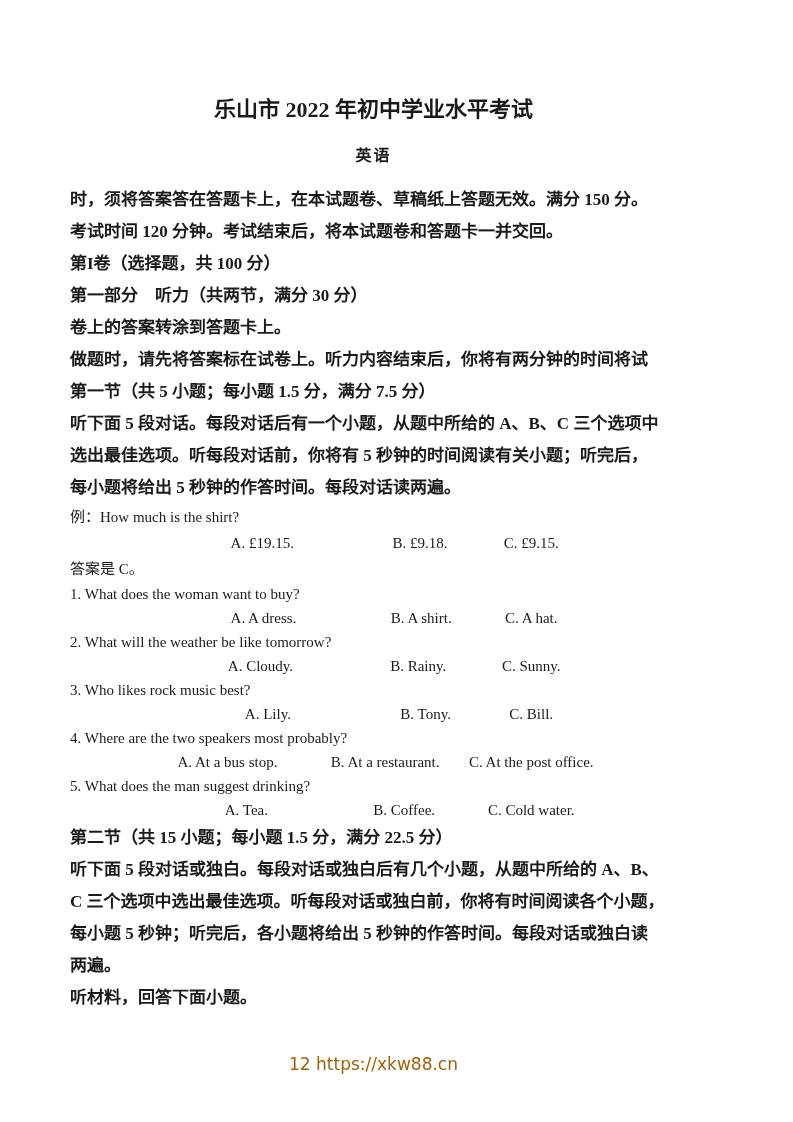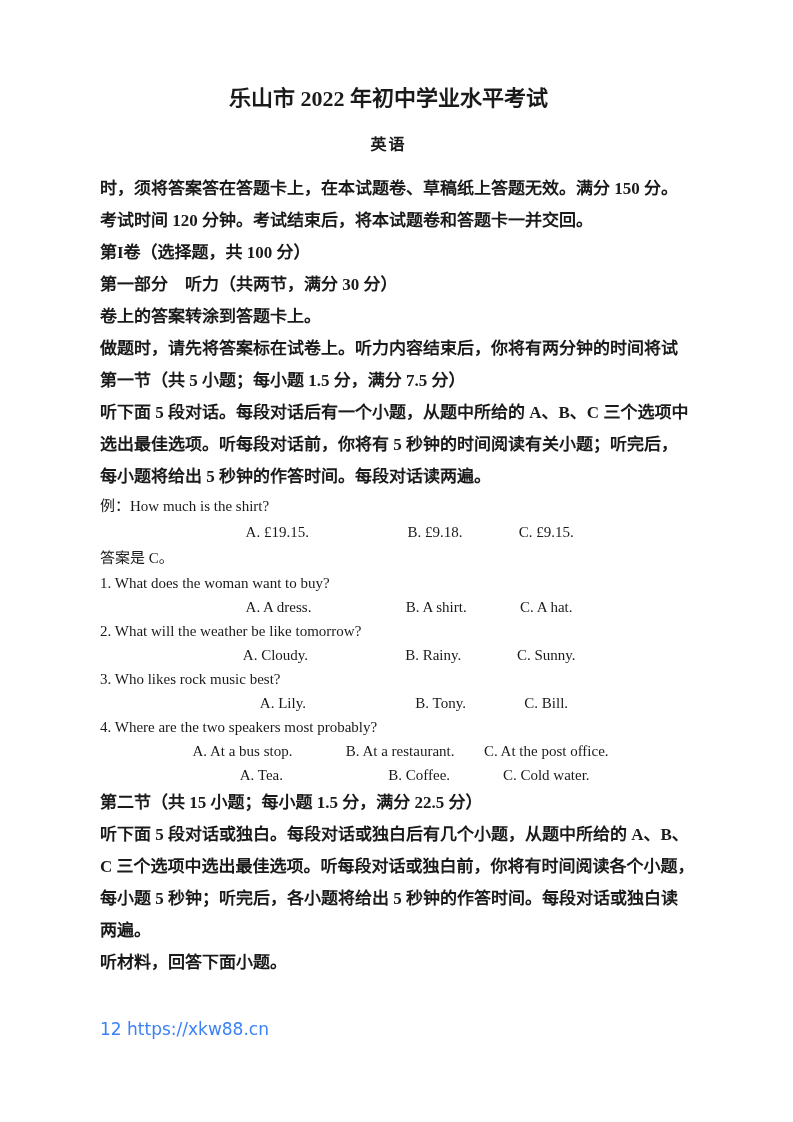--- a/index.html
+++ b/index.html
@@ -2,21 +2,21 @@
 <html lang="zh-CN"><head>
 <meta charset="utf-8">
 <style>
   * { margin:0; padding:0; box-sizing:border-box; }
   html,body { background:#ffffff; }
   body {
     width:793px; height:1122px; overflow:hidden;
     font-family:"Liberation Serif","DejaVu Serif",serif;
     color:#1a1a1a;
   }
-  .page { padding:85px 116px 0 100px; }
+  .page { padding:85px 116px 0 70px;margin-top:11px; }
 
   .title {
     font-size:22px; font-weight:bold; text-align:center;
     line-height:28px;
   }
   .subtitle {
     font-size:16px; font-weight:bold; text-align:center;
     line-height:28px; margin-top:18px; letter-spacing:2px;
   }
 
@@ -36,23 +36,23 @@
   .en-line { font-size:15px; line-height:24px; white-space:nowrap; }
   .question .en-line { line-height:24px; }
 
   .opt-row { white-space:nowrap;text-align:center; }
   .opt { display:inline-block; vertical-align:top; }
   .opt-a { width:148px; }
   .opt-b { width:160px; }
   .opt-c { width:auto; }
 
   .footer {
-    margin-top:38px; 
+    margin-top:38px; text-align:center;
     font-family:"DejaVu Sans","Liberation Sans",sans-serif;
-    font-size:17px; line-height:24px; color:#3b82f6;
+    font-size:17px; line-height:24px; color:#a16207;
   }
 </style>
 </head>
 <body>
 
 <div class="page">
 
   <div class="title">乐山市 2022 年初中学业水平考试</div>
   <div class="subtitle">英语</div>
 
@@ -128,20 +128,21 @@
       <div class="question">
         <div class="en-line">4. Where are the two speakers most probably?</div>
         <div class="en-line opt-row">
           <span class="opt opt-a">A. At a bus stop.</span>
           <span class="opt opt-b">B. At a restaurant.</span>
           <span class="opt opt-c">C. At the post office.</span>
         </div>
       </div>
 
       <div class="question">
+        <div class="en-line">5. What does the man suggest drinking?</div>
         <div class="en-line opt-row">
           <span class="opt opt-a">A. Tea.</span>
           <span class="opt opt-b">B. Coffee.</span>
           <span class="opt opt-c">C. Cold water.</span>
         </div>
       </div>
     </div>
 
   <div class="cn-line">第二节（共 15 小题；每小题 1.5 分，满分 22.5 分）</div>
 

